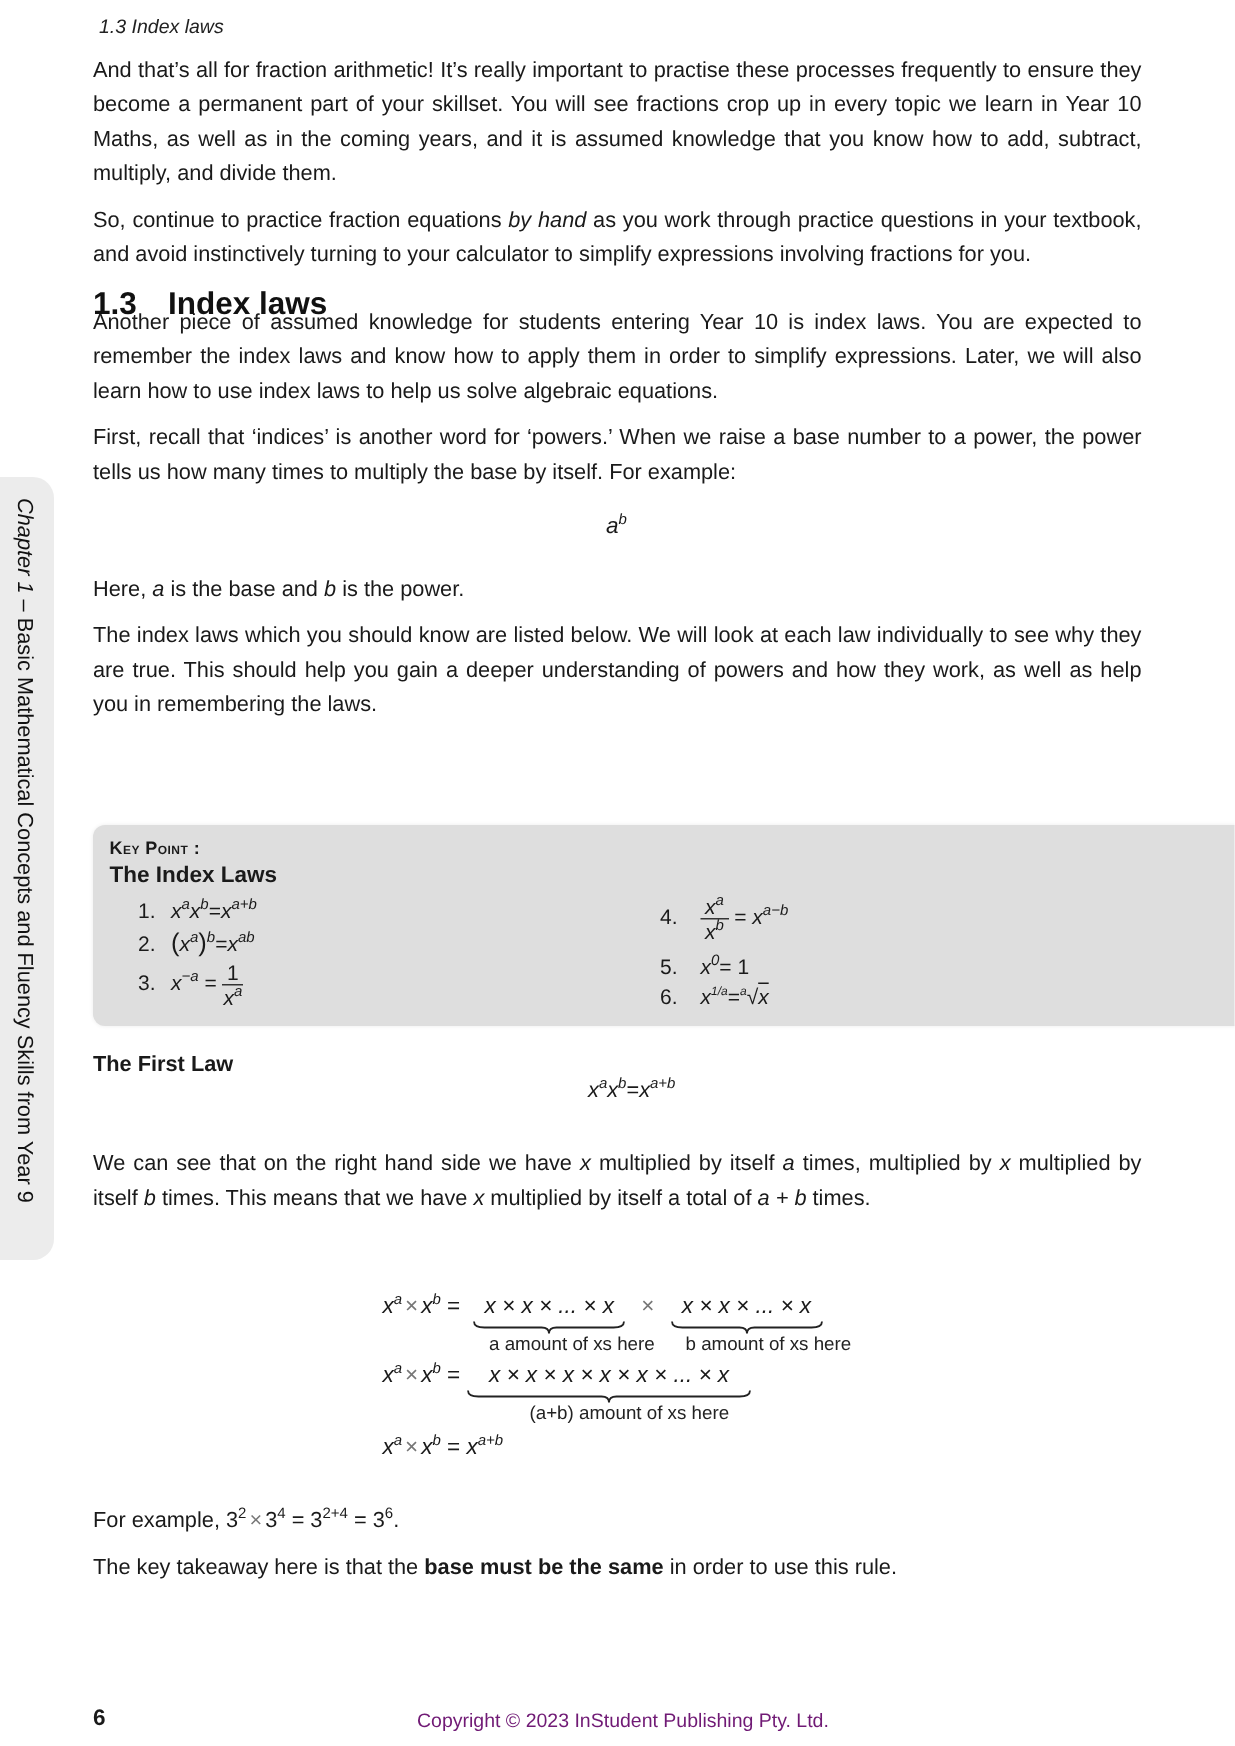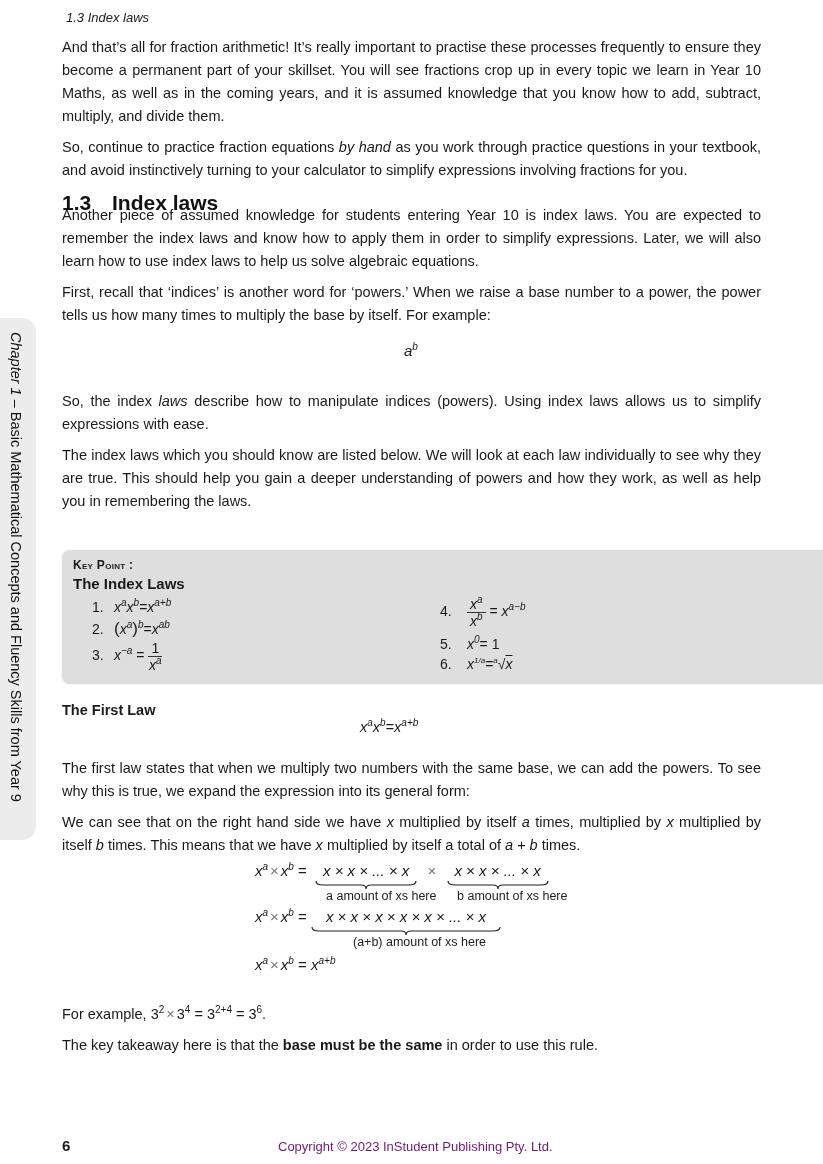--- a/index.html
+++ b/index.html
@@ -81,21 +81,21 @@
 <div class="content" style="top:204px;">
   <p class="body">Another piece of assumed knowledge for students entering Year 10 is index laws.  You are expected to remember the index laws and know how to apply them in order to simplify expressions.  Later, we will also learn how to use index laws to help us solve algebraic equations.</p>
   <p class="body" style="margin-top:8px;">First, recall that ‘indices’ is another word for ‘powers.’ When we raise a base number to a power, the power tells us how many times to multiply the base by itself. For example:</p>
 </div>
 
 <div class="centered-math" style="left:404px; top:342px;">
   <span>a</span><sup>b</sup>
 </div>
 
 <div class="content" style="top:382px;">
-  <p class="body" style="margin-top:8px;"><span>So, the index </span><span class="it">laws</span><span> describe how to manipulate indices (powers).  Using index laws allows us to simplify expressions with ease.</span></p>
+  <p class="body"><span>Here, </span><span class="it">a</span><span> is the base and </span><span class="it">b</span><span> is the power.</span></p>
   <p class="body" style="margin-top:8px;">The index laws which you should know are listed below.  We will look at each law individually to see why they are true.  This should help you gain a deeper understanding of powers and how they work, as well as help you in remembering the laws.</p>
 </div>
 
 <div class="keypoint">
   <div class="kp-label">Key Point :</div>
   <div class="kp-title">The Index Laws</div>
 
   <div class="law" style="left:30px; top:49px;">
     <span class="n">1.</span><span class="m">x<sup>a</sup>x<sup>b</sup></span>=<span class="m">x<sup>a+b</sup></span>
   </div>
@@ -111,24 +111,23 @@
   </div>
   <div class="law" style="left:378px; top:86px;">
     <span class="n" style="width:27px;">5.</span><span class="m">x<sup>0</sup></span>= 1
   </div>
   <div class="law" style="left:378px; top:106px;">
     <span class="n" style="width:27px;">6.</span><span class="m">x<sup style="font-size:8px;">1/a</sup></span>=<sup class="m" style="font-size:8px;">a</sup>√<span class="m" style="text-decoration:overline;">x</span>
   </div>
 </div>
 
 <div class="subhead">The First Law</div>
-<div class="centered-math" style="left:360px; top:719px; font-size:14.5px;text-align:right;">x<sup>a</sup>x<sup>b</sup><span style="font-style:normal">=</span>x<sup>a+b</sup></div>
+<div class="centered-math" style="left:392px; top:719px; font-size:14.5px;text-align:right;">x<sup>a</sup>x<sup>b</sup><span style="font-style:normal">=</span>x<sup>a+b</sup></div>
 
 <div class="content" style="top:757px;">
-  <p class="body">The first law states that when we multiply two numbers with the same base, we can add the powers.  To see why this is true, we expand the expression into its general form:</p>
   <p class="body" style="margin-top:8px;"><span>We can see that on the right hand side we have </span><span class="it">x</span><span> multiplied by itself </span><span class="it">a</span><span> times, multiplied by </span><span class="it">x</span><span> multiplied by itself </span><span class="it">b</span><span> times.  This means that we have </span><span class="it">x</span><span> multiplied by itself a total of </span><span class="it">a + b</span><span> times.</span></p>
 </div>
 
 <div class="exp-line" style="left:255px; top:862px;">
   <span class="m">x<sup>a</sup></span><span class="times">×</span><span class="m">x<sup>b</sup></span> =&nbsp;
   <span class="brace-group m" style="width:102px;">
     <span>x × x × ... × x</span>
     <svg width="102" height="10" viewBox="0 0 102 10">
         <path d="M1 1 Q1 5 8 5 L46 5 Q51 5 51 9 Q51 5 56 5 L94 5 Q101 5 101 1" fill="none" stroke="#222" stroke-width="1.2"></path>
       </svg>

